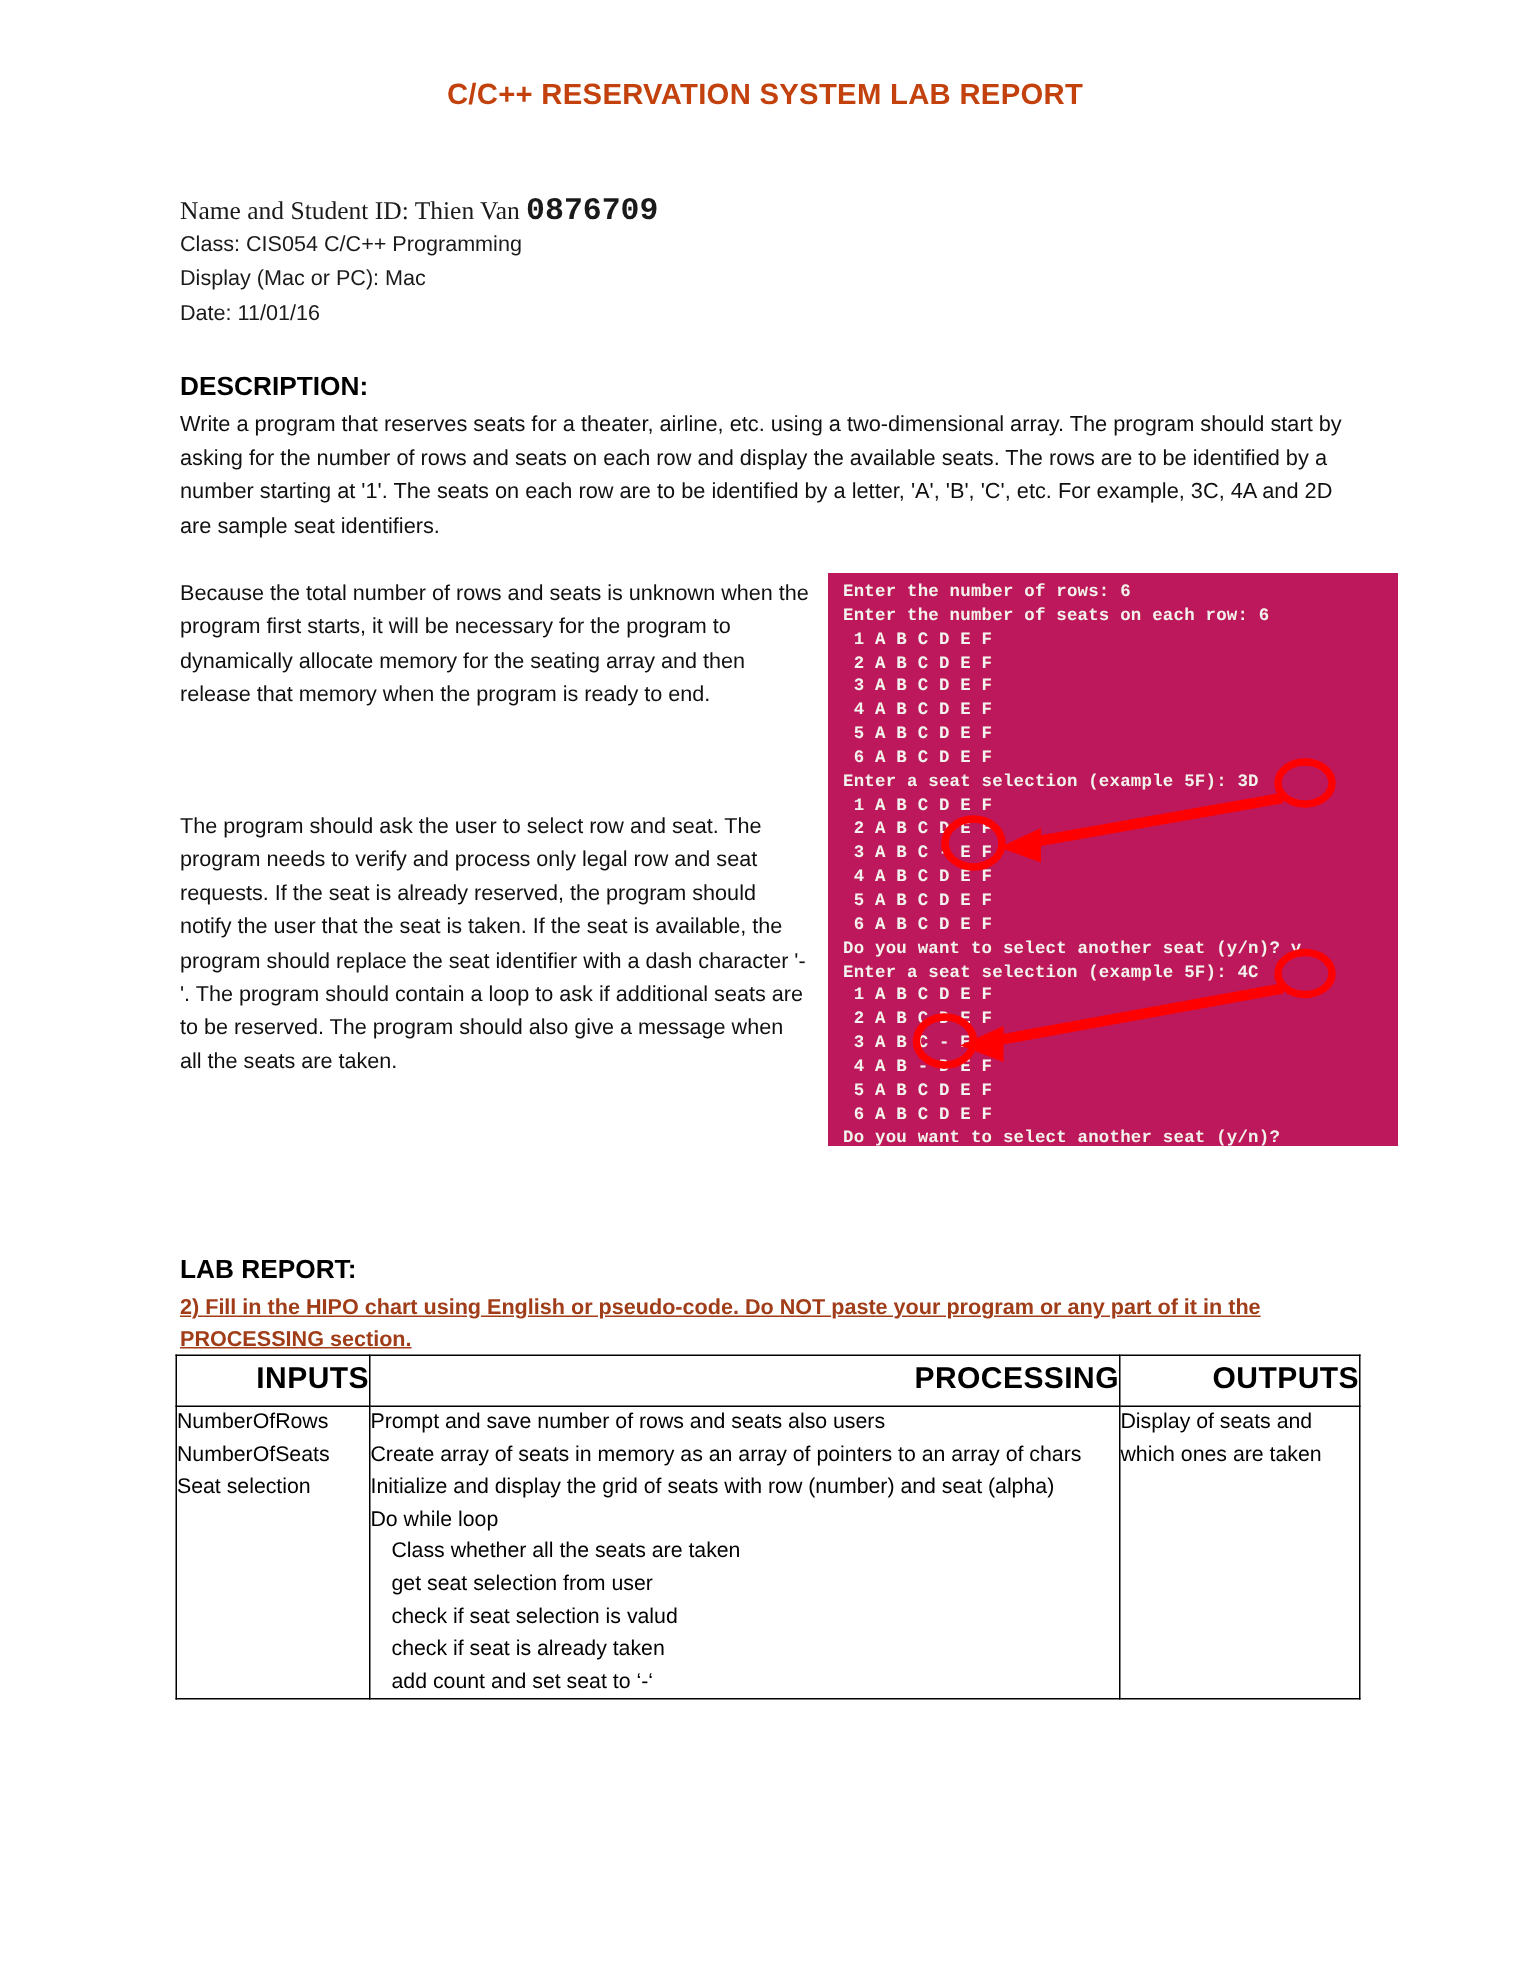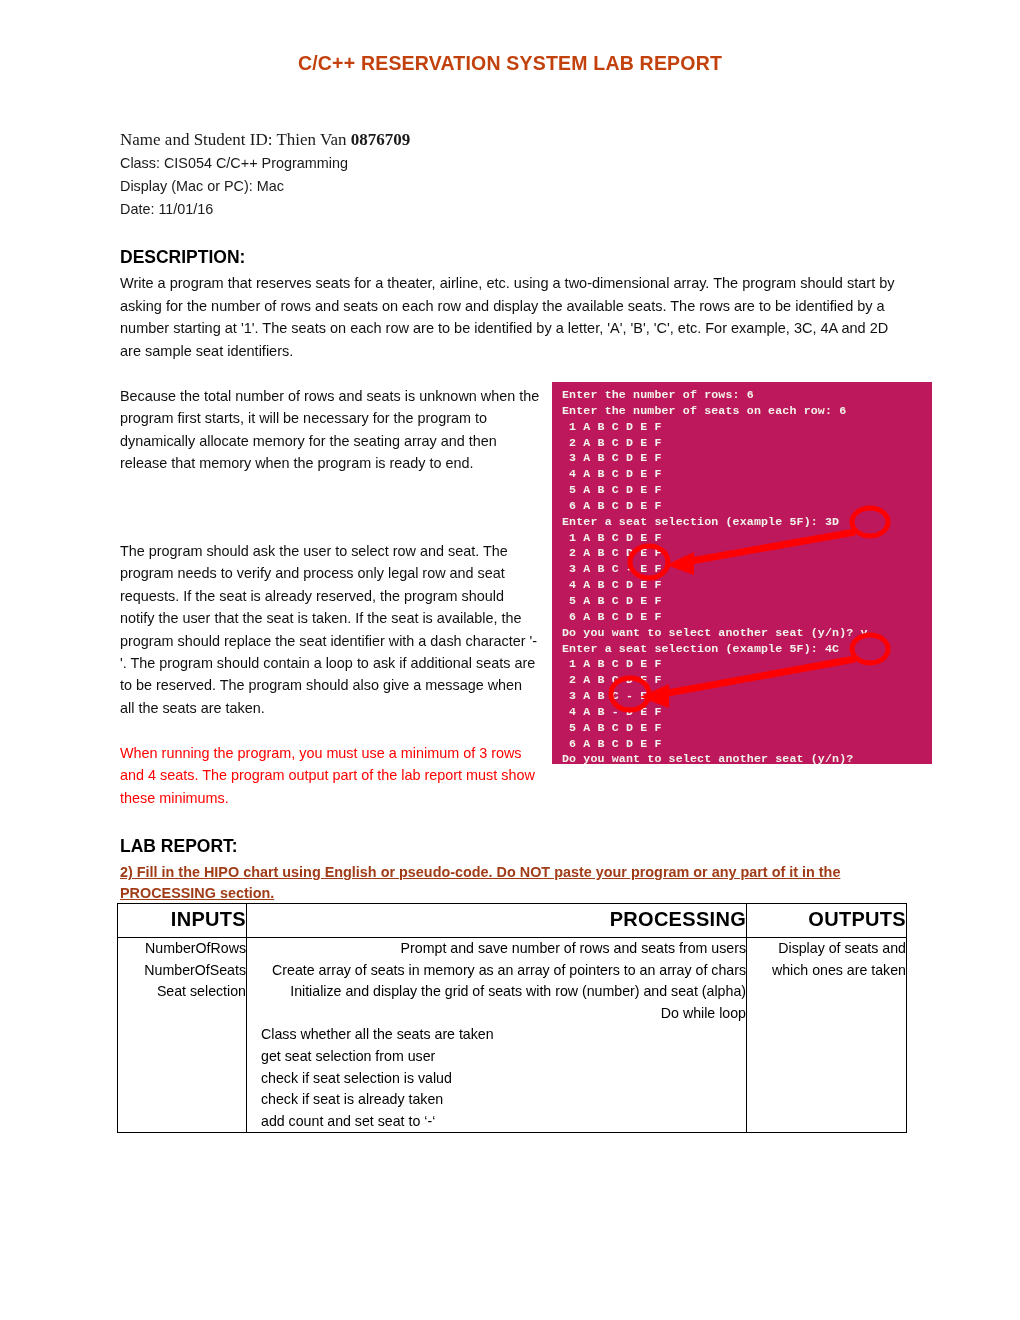--- a/index.html
+++ b/index.html
@@ -26,21 +26,21 @@
   .q1-head {
     position:absolute; left:120px; top:104px;
     font-size:14.6px; font-weight:bold; color:#A03C17;
     letter-spacing:0.1px;
   }
   .ident-line {
     position:absolute; left:120px;
     font-size:15px; color:#1a1a1a;
   }
   .ident-serif { font-family:"Liberation Serif", serif; font-size:17px; }
-  .ident-serif b { font-family:Liberation Serif, serif; font-size:17px; font-weight:bold; }
+  .ident-serif b { font-family:Liberation Mono, monospace; font-size:21px; font-weight:bold; }
   #ident-name  { top:130px; }
   #ident-class { top:155px; font-size:14.4px; }
   #ident-plat  { top:178px; font-size:14.4px; }
   #ident-date  { top:201px; font-size:14.4px; }
 
   
   .desc-head {
     position:absolute; left:120px; top:247px;
     font-size:17.5px; font-weight:bold; color:#000;
   }
@@ -113,42 +113,41 @@
   }
   .cell-pr {
     padding:6px 6px 8px 10px;
     font-size:14.2px; line-height:21.6px;
   }
   .cell-out {
     padding:6px 6px 6px 9px;
     font-size:14.2px; line-height:21.6px;
   }
   .indent-1 { padding-left:14px; display:block; }
-  .plain { display:block;text-align:right; }
+  .plain { display:block; }
 </style>
 </head>
 <body>
 
 <div class="page">
 
   <div class="doc-title">C/C++  RESERVATION SYSTEM LAB REPORT</div>
 
 
   <div class="ident-line ident-serif" id="ident-name"><span>Name and Student ID: Thien Van </span><b>0876709</b></div>
 
   <div class="ident-line" id="ident-class">Class:  CIS054  C/C++ Programming</div>
   <div class="ident-line" id="ident-plat">Display (Mac or PC):  Mac</div>
   <div class="ident-line" id="ident-date">Date:   11/01/16</div>
 
   <div class="desc-head">DESCRIPTION:</div>
   <div class="desc-body">Write a program that reserves seats for a theater, airline, etc. using a two-dimensional array. The program should start by asking for the number of rows and seats on each row and display the available seats. The rows are to be identified by a number starting at '1'. The seats on each row are to be identified by a letter, 'A', 'B', 'C', etc. For example, 3C, 4A and 2D are sample seat identifiers.</div>
 
   <div class="para" id="para-1">Because the total number of rows and seats is unknown when the program first starts, it will be necessary for the program to dynamically allocate memory for the seating array and then release that memory when the program is ready to end.</div>
   <div class="para" id="para-2">The program should ask the user to select row and seat. The program needs to verify and process only legal row and seat requests. If the seat is already reserved, the program should notify the user that the seat is taken. If the seat is available, the program should replace the seat identifier with a dash character '-'. The program should contain a loop to ask if additional seats are to be reserved. The program should also give a message when all the seats are taken.</div>
-  <div class="para" id="para-red">When running the program, you must use a minimum of 3 rows and 4 seats. The program output part of the lab report must show these minimums.</div>
 
   <div class="terminal">
     <div class="term-text">Enter the number of rows: 6
 Enter the number of seats on each row: 6
  1 A B C D E F
  2 A B C D E F
  3 A B C D E F
  4 A B C D E F
  5 A B C D E F
  6 A B C D E F
@@ -204,21 +203,21 @@
       </tr>
     </thead>
     <tbody>
       <tr>
         <td class="cell-in">
           <span class="plain">NumberOfRows</span>
           <span class="plain">NumberOfSeats</span>
           <span class="plain">Seat selection</span>
         </td>
         <td class="cell-pr">
-          <span class="plain">Prompt and save number of rows and seats from users</span>
+          <span class="plain">Prompt and save number of rows and seats also users</span>
           <span class="plain">Create array of seats in memory as an array of pointers to an array of chars</span>
           <span class="plain">Initialize and display the grid of seats with row (number) and seat (alpha)</span>
           <span class="plain">Do while loop</span>
           <span class="indent-1">Class whether all the seats are taken</span>
           <span class="indent-1">get seat selection from user</span>
           <span class="indent-1">check if seat selection is valud</span>
           <span class="indent-1">check if seat is already taken</span>
           <span class="indent-1">add count and set seat to ‘-‘</span>
         </td>
         <td class="cell-out">

